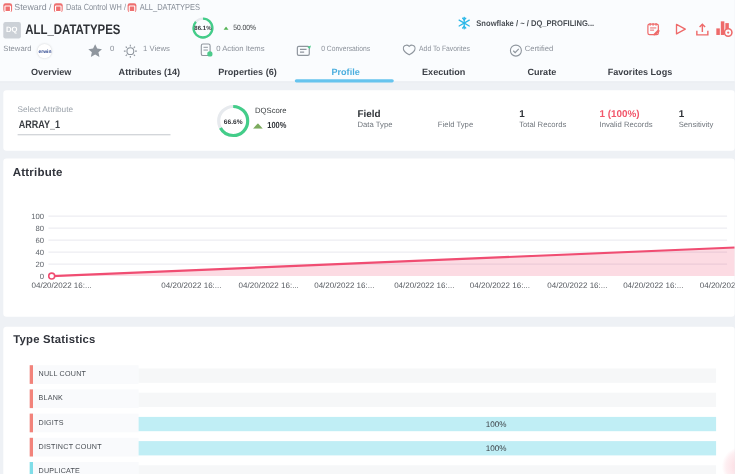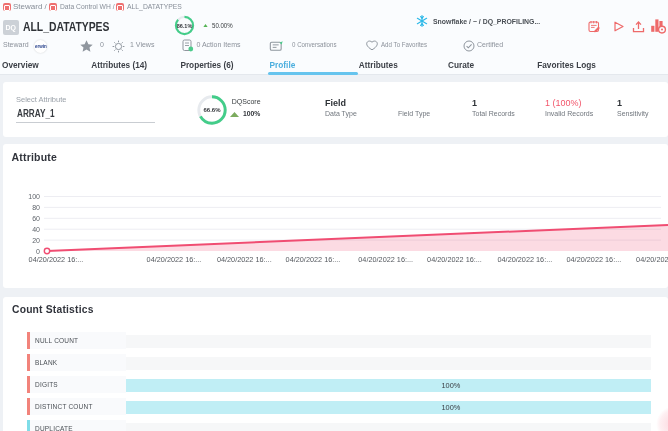--- a/index.html
+++ b/index.html
@@ -5,21 +5,21 @@
   html,body{margin:0;padding:0;}
   body{width:668px;height:431px;background:#eef1f5;font-family:"Liberation Sans",sans-serif;position:relative;overflow:hidden;}
   .abs{position:absolute;}
   .hdr{position:absolute;left:0;top:0;width:668px;height:75px;background:#fafcfe;border-bottom:1px solid #e4e8ed;box-sizing:border-box;}
   .bc{font-size:8px;color:#878e98;transform-origin:0 0;white-space:nowrap;}
   .bcic{width:8px;height:8px;border-radius:2px;background:#ee6f6f;}
   .bcic:after{content:"";display:block;width:3.5px;height:4px;margin:2px auto 0;border:0.8px solid #fff;border-radius:1px;}
   .card{position:absolute;left:3px;width:665px;background:#fff;border-radius:3px;}
   .gl{color:#8b919a;font-size:7px;white-space:nowrap;}
   svg{display:block;}
-  .tab{position:absolute;top:58px;height:16px;font-size:8.25px;font-weight:bold;color:#3b3f46;line-height:16px;white-space:nowrap;}
+  .tab{position:absolute;top:58px;height:16px;font-size:8.25px;font-weight:bold;color:#3b3f46;text-align:center;line-height:16px;white-space:nowrap;}
 </style>
 </head>
 <body>
 <div class="hdr"></div>
 
 <div class="abs bcic" style="left:3px;top:3px;"></div>
 <div class="abs bc" style="left:13px;top:1.5px;">Steward /</div>
 <div class="abs bcic" style="left:49px;top:3px;"></div>
 <div class="abs bc" style="left:59.5px;top:1.5px;transform:scaleX(.84);">Data Control WH /</div>
 <div class="abs bcic" style="left:116px;top:3px;"></div>
@@ -116,21 +116,21 @@
   <rect x="5.3" y="0.4" width="3.2" height="12.4" fill="#ee6a6a"></rect>
   <rect x="9.4" y="2" width="3.2" height="5.4" fill="#ee6a6a"></rect>
   <circle cx="12" cy="10.6" r="3.4" fill="#fafcfe" stroke="#ee6a6a" stroke-width="1.4"></circle>
   <circle cx="12" cy="10.6" r="1" fill="#ee6a6a"></circle>
 </svg>
 
 <div class="tab" style="left:2px;width:89.2px;">Overview</div>
 <div class="tab" style="left:91.2px;width:89.2px;">Attributes (14)</div>
 <div class="tab" style="left:180.4px;width:89.2px;">Properties (6)</div>
 <div class="tab" style="left:269.6px;width:89.2px;color:#4aaede;">Profile</div>
-<div class="tab" style="left:358.8px;width:89.2px;">Attributes</div>
+<div class="tab" style="left:358.8px;width:89.2px;">Execution</div>
 <div class="tab" style="left:448px;width:89.2px;">Curate</div>
 <div class="tab" style="left:537.2px;width:89.2px;">Favorites Logs</div>
 <div class="abs" style="left:268px;top:72px;width:89.5px;height:2.5px;background:#66c4ee;border-radius:2px;"></div>
 
 <div class="card" style="top:82px;height:54.5px;"></div>
 <div class="abs" style="left:16px;top:94.5px;font-size:7.5px;color:#9aa1a9;">Select Attribute</div>
 <div class="abs" style="left:16.5px;top:108px;font-size:10px;font-weight:bold;color:#383c41;transform:scaleX(.82);transform-origin:0 0;white-space:nowrap;">ARRAY_1</div>
 <div class="abs" style="left:16px;top:121.5px;width:139px;height:1px;background:#c9cdd2;"></div>
 
 <svg class="abs" style="left:196.5px;top:94.5px;" width="30" height="30" viewBox="0 0 30 30">
@@ -142,21 +142,21 @@
 <svg class="abs" style="left:229.7px;top:111.5px;" width="9" height="5">
     <polygon points="4.5,0 9,5 0,5" fill="#7cab5e"></polygon>
   </svg>
 <div class="abs" style="left:242.5px;top:108.5px;font-size:8px;font-weight:bold;color:#303439;transform:scaleX(.85);transform-origin:0 0;">100%</div>
 
 <div class="abs" style="left:325px;top:98px;font-size:9px;font-weight:bold;color:#2f3338;">Field</div>
 <div class="abs" style="left:325px;top:110px;font-size:7px;color:#70767d;">Data Type</div>
 <div class="abs" style="left:398px;top:110px;font-size:7px;color:#70767d;">Field Type</div>
 <div class="abs" style="left:472px;top:98px;font-size:9px;font-weight:bold;color:#2f3338;">1</div>
 <div class="abs" style="left:472px;top:110px;font-size:7px;color:#70767d;">Total Records</div>
-<div class="abs" style="left:545px;top:98px;font-size:9px;font-weight:normal;color:#f2566b;">1 (100%)</div>
+<div class="abs" style="left:545px;top:98px;font-size:9px;font-weight:bold;color:#f2566b;">1 (100%)</div>
 <div class="abs" style="left:545px;top:110px;font-size:7px;color:#70767d;">Invalid Records</div>
 <div class="abs" style="left:617px;top:98px;font-size:9px;font-weight:bold;color:#2f3338;">1</div>
 <div class="abs" style="left:617px;top:110px;font-size:7px;color:#70767d;">Sensitivity</div>
 
 <div class="card" style="top:143.5px;height:144px;"></div>
 <div class="abs" style="left:11.5px;top:150.5px;font-size:10.5px;font-weight:bold;color:#31343c;letter-spacing:.2px;">Attribute</div>
 <svg class="abs" style="left:3px;top:143.5px;" width="665" height="144" viewBox="0 0 665 144">
   <g stroke="#ededf2" stroke-width="1">
     <line x1="41" y1="52.5" x2="658" y2="52.5"></line>
     <line x1="41" y1="63.4" x2="658" y2="63.4"></line>
@@ -182,21 +182,21 @@
     <text x="310" y="117.5">04/20/2022 16:...</text>
     <text x="382.7" y="117.5">04/20/2022 16:...</text>
     <text x="451.5" y="117.5">04/20/2022 16:...</text>
     <text x="521.9" y="117.5">04/20/2022 16:...</text>
     <text x="590.9" y="117.5">04/20/2022 16:...</text>
     <text x="660.5" y="117.5">04/20/2022 16:...</text>
   </g>
 </svg>
 
 <div class="card" style="top:296.5px;height:140px;"></div>
-<div class="abs" style="left:12px;top:304px;font-size:10.3px;font-weight:bold;color:#31343c;letter-spacing:.2px;">Count Statistics</div>
+<div class="abs" style="left:12px;top:304px;font-size:10.3px;font-weight:bold;color:#31343c;letter-spacing:.2px;">Type Statistics</div>
 
 <div class="abs" style="left:27px;top:332px;width:99px;height:16.5px;background:#f9fafc;"></div>
 <div class="abs" style="left:27px;top:332px;width:2.5px;height:16.5px;background:#f2837b;"></div>
 <div class="abs" style="left:35px;top:337px;font-size:6.5px;color:#4a4f55;letter-spacing:.2px;">NULL COUNT</div>
 <div class="abs" style="left:126px;top:335px;width:525px;height:13px;background:#f6f7f8;"></div>
 
 <div class="abs" style="left:27px;top:354px;width:99px;height:16.5px;background:#f9fafc;"></div>
 <div class="abs" style="left:27px;top:354px;width:2.5px;height:16.5px;background:#f2837b;"></div>
 <div class="abs" style="left:35px;top:359px;font-size:6.5px;color:#4a4f55;letter-spacing:.2px;">BLANK</div>
 <div class="abs" style="left:126px;top:357px;width:525px;height:13px;background:#f6f7f8;"></div>

